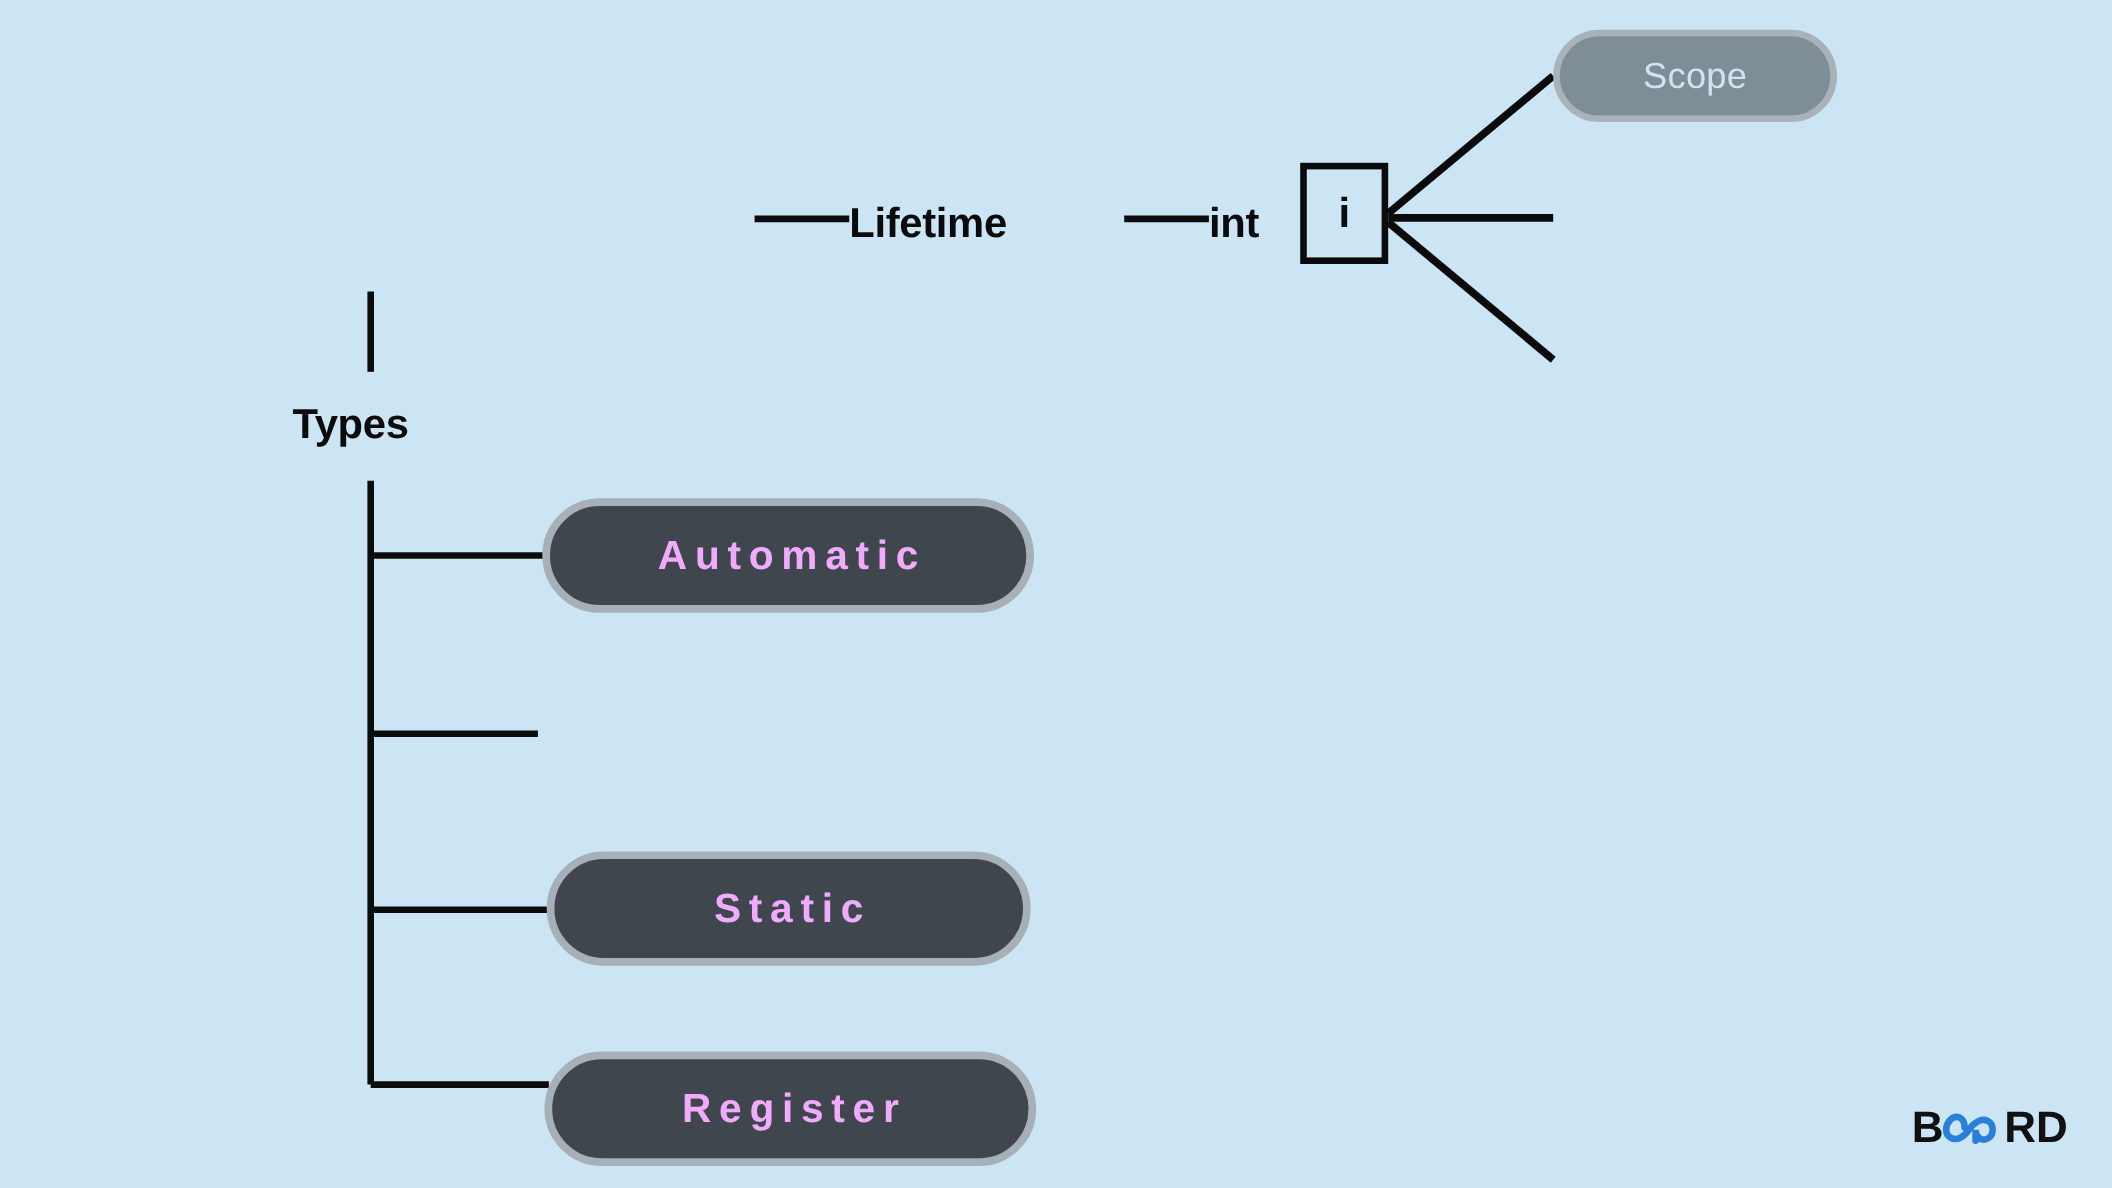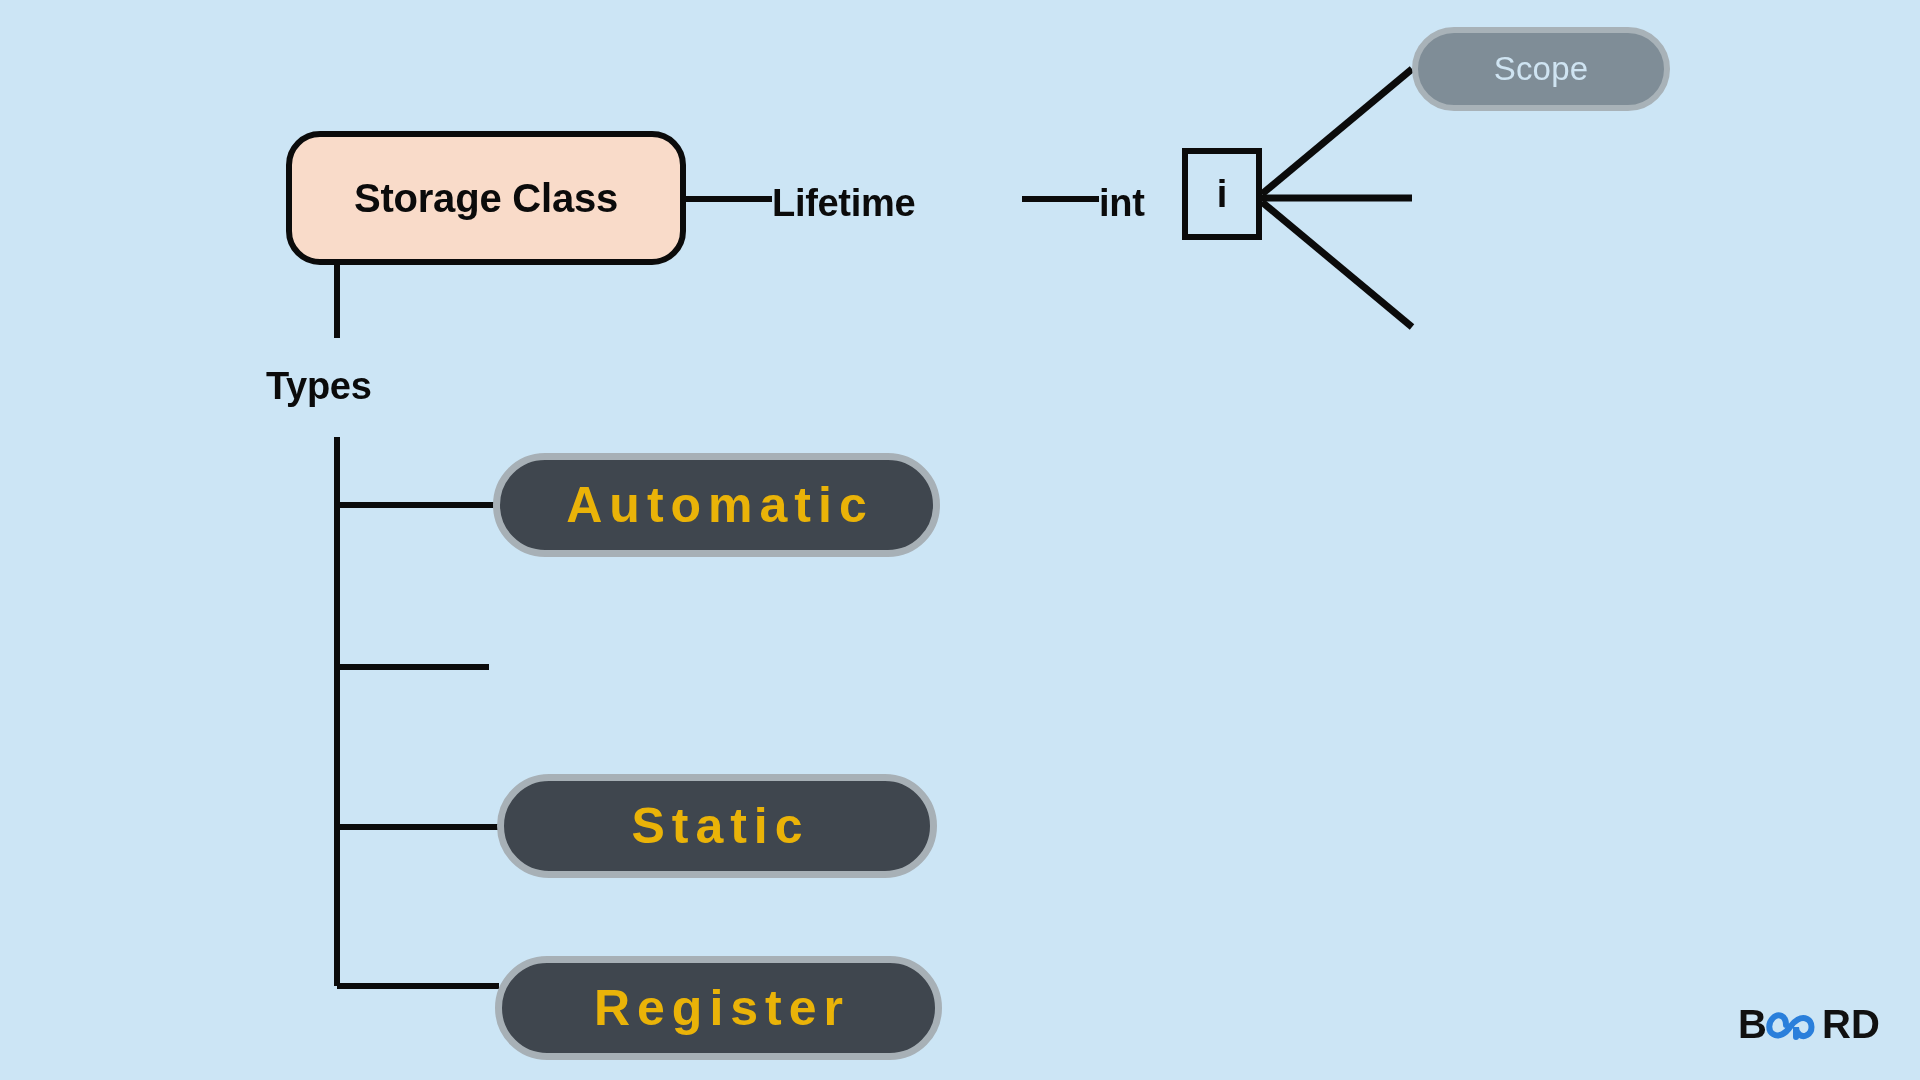--- a/index.html
+++ b/index.html
@@ -121,23 +121,23 @@
     height: 104px;
     background: #3f464e;
     border: 7px solid #a7b0b6;
     border-radius: 56px;
     display: flex;
     align-items: center;
     justify-content: center;
     z-index: 3;
   }
   .type-pill .lbl {
-    font-size: 50px;
-    font-weight: 700;
-    color: #eab308;
+    font-size: 37px;
+    font-weight: 700;
+    color: #f0abfc;
     letter-spacing: 7px;
     white-space: nowrap;
     padding-left: 7px;
   }
   #pill-automatic { left: 493px; top: 453px; width: 447px; }
   #pill-external  { left: 485px; top: 614px; width: 447px; }
   #pill-static    { left: 497px; top: 774px; width: 440px; }
   #pill-register  { left: 495px; top: 956px; width: 447px; }
 
   
@@ -172,23 +172,20 @@
 
       <line x1="337" y1="437" x2="337" y2="986" stroke-width="6"></line>
 
       <line x1="337" y1="505" x2="497" y2="505" stroke-width="6"></line>
       <line x1="337" y1="667" x2="489" y2="667" stroke-width="6"></line>
       <line x1="337" y1="827" x2="501" y2="827" stroke-width="6"></line>
       <line x1="337" y1="986" x2="499" y2="986" stroke-width="6"></line>
     </g>
   </svg>
 
-  <div id="root-node">
-    <span class="lbl">Storage Class</span>
-  </div>
 
   <div class="plain-label" id="label-functions">Lifetime</div>
 
   <div class="plain-label" id="label-int">int</div>
 
   <div id="var-box">
     <span class="lbl">i</span>
   </div>
 
   <div class="attr-pill" id="pill-scope">

